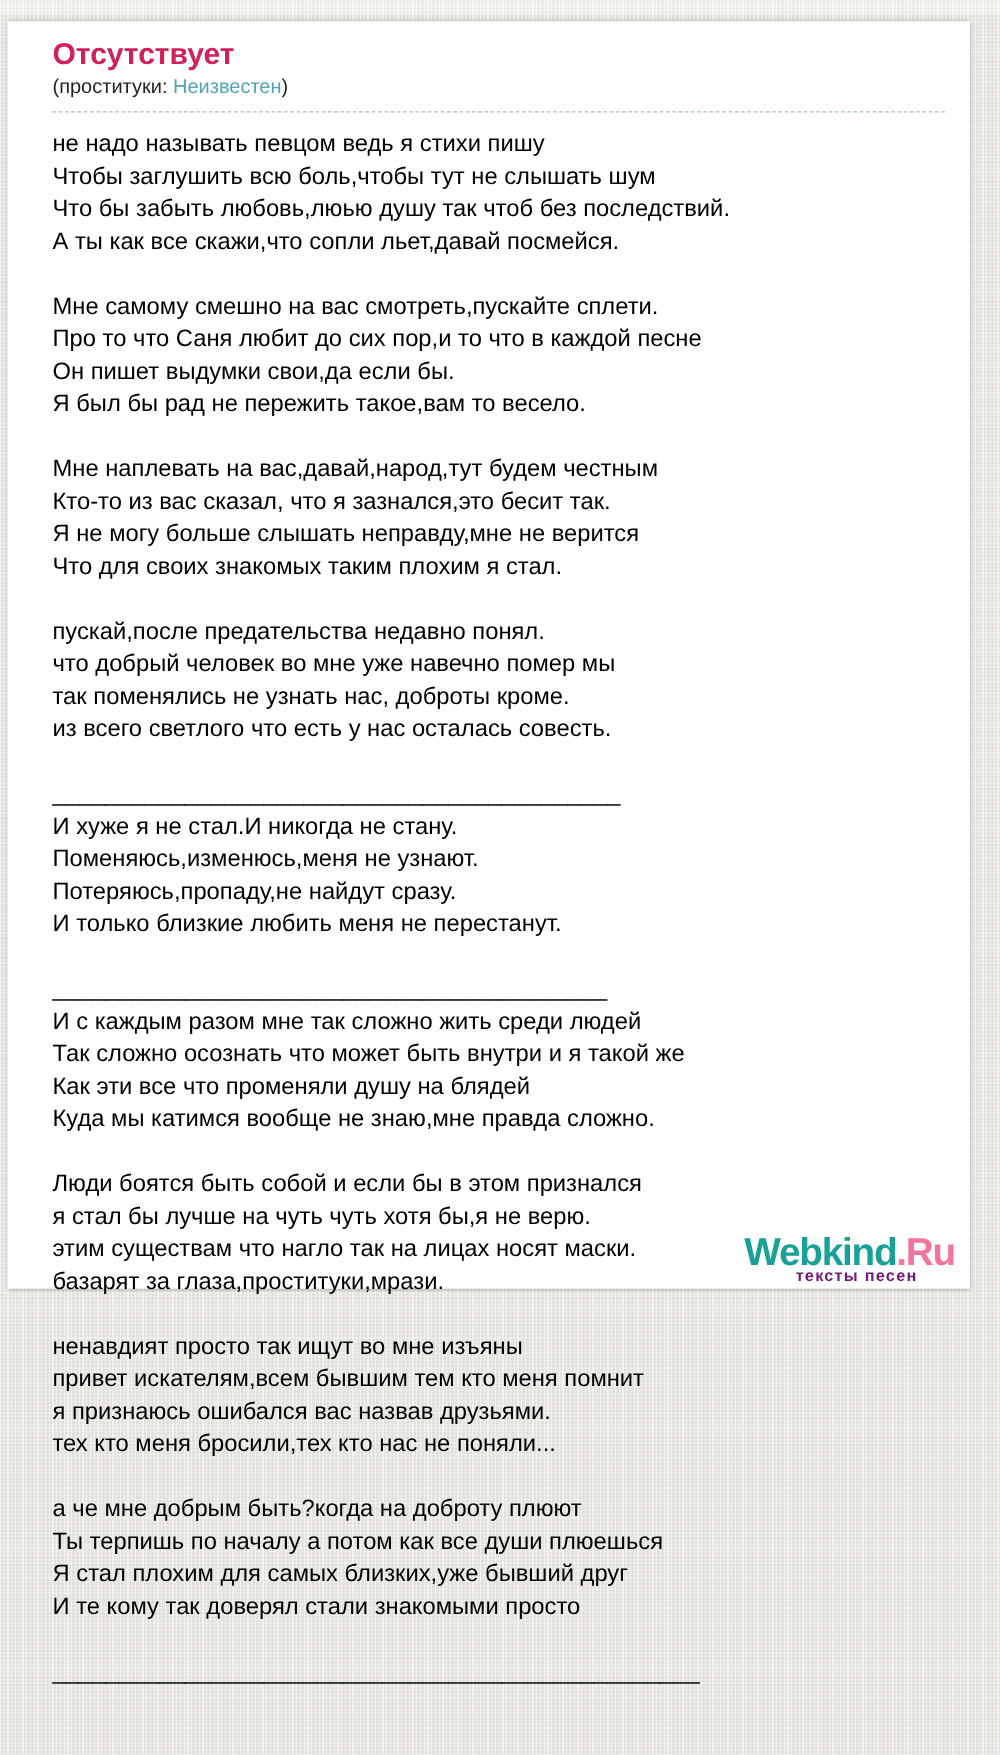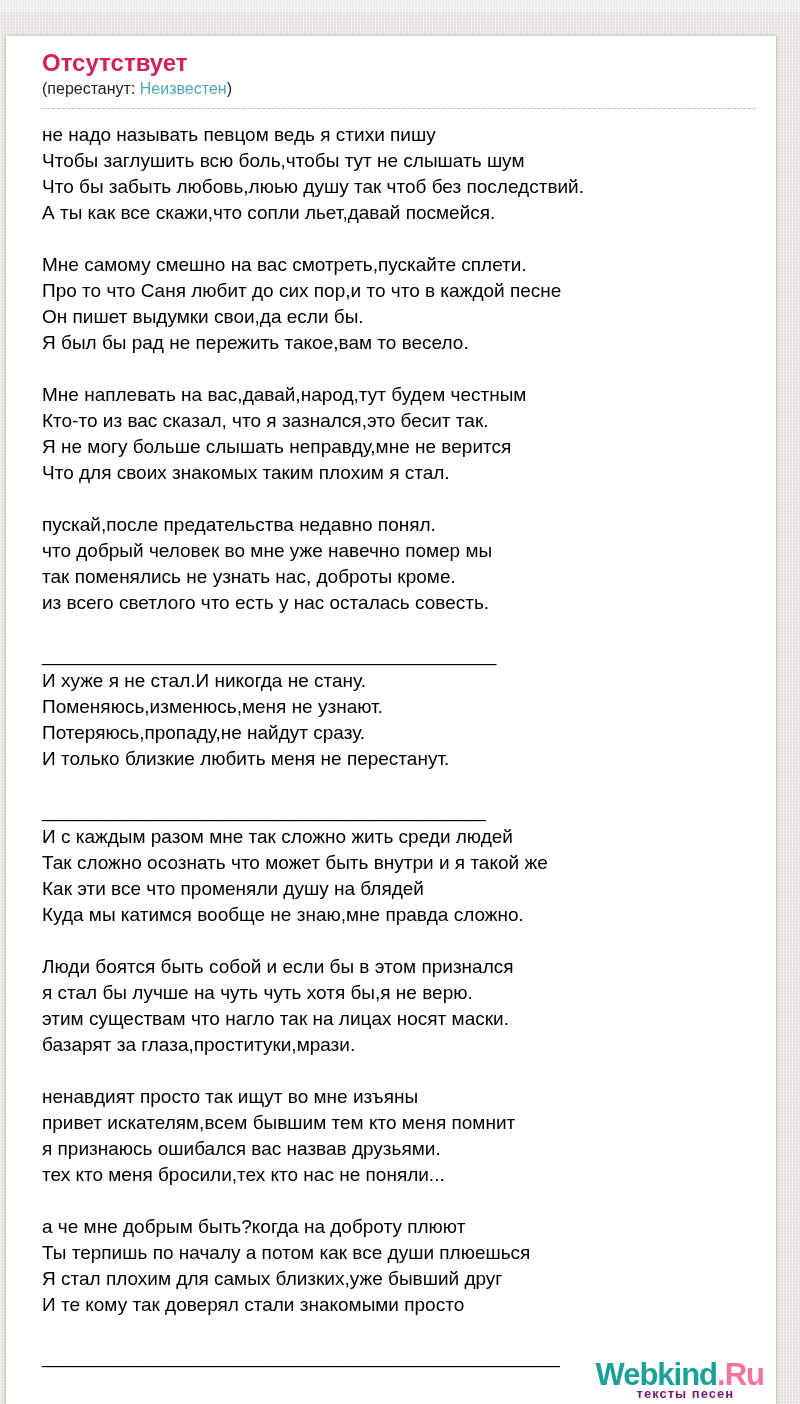--- a/index.html
+++ b/index.html
@@ -21,23 +21,23 @@
   .page::before {
     
     content: "";
     position: absolute;
     left: 0; top: 0; width: 100%; height: 12px;
     background: rgba(255,255,255,0.35);
   }
   .card {
     position: absolute;
     left: 6px;
-    top: 36px;
+    top: 17px;
     width: 770px;
-    height: 1368px;
+    height: 1014px;
     background: #ffffff;
     box-shadow: 0 0 4px rgba(0,0,0,0.22), 0 1px 2px rgba(0,0,0,0.12);
     padding: 12px 20px 0 36px;
   }
   h1.title {
     font-size: 24px;
     line-height: 30px;
     font-weight: bold;
     color: #d0215c;
     letter-spacing: 0;
@@ -90,21 +90,21 @@
 </style>
 </head>
 <body>
 
 <div class="page">
   <div class="card">
 
     <h1 class="title">Отсутствует</h1>
 
     <div class="artist-line">
-      <span>(перестанут: </span><a class="artist-link">Неизвестен</a><span>)</span>
+      <span>(проституки: </span><a class="artist-link">Неизвестен</a><span>)</span>
     </div>
 
     <div class="lyrics">не надо называть певцом ведь я стихи пишу
 Чтобы заглушить всю боль,чтобы тут не слышать шум
 Что бы забыть любовь,люью душу так чтоб без последствий.
 А ты как все скажи,что сопли льет,давай посмейся.
 
 Мне самому смешно на вас смотреть,пускайте сплети.
 Про то что Саня любит до сих пор,и то что в каждой песне
 Он пишет выдумки свои,да если бы.

